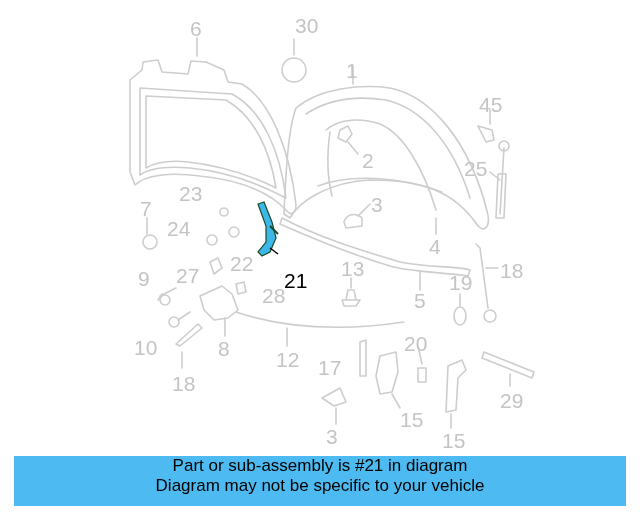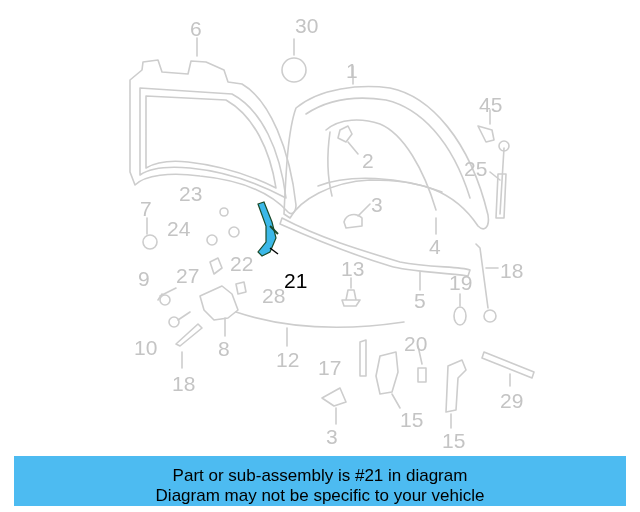--- a/index.html
+++ b/index.html
@@ -1,20 +1,20 @@
 <!DOCTYPE html>
 <html><head>
   <meta charset="utf-8">
   <style>
     html, body { margin: 0; padding: 0; background: #ffffff; }
     body { width: 640px; height: 512px; position: relative; overflow: hidden; font-family: "Liberation Sans", sans-serif; }
     #diagram { position: absolute; left: 0; top: 0; width: 640px; height: 455px; }
     .callout { position: absolute; color: #c4c4c4; font-size: 21px; line-height: 1; font-family: "Liberation Sans", sans-serif; }
     .callout.active { color: #000000; margin-top: 20px; }
-    #banner { position: absolute; left: 14px; top: 456px; width: 612px; height: 50px; background: #4dbbf1; display: flex; flex-direction: column; align-items: center; justify-content: flex-end; }
+    #banner { position: absolute; left: 14px; top: 456px; width: 612px; height: 50px; background: #4dbbf1; display: flex; flex-direction: column; align-items: center; justify-content: flex-start; }
     #banner div { font-size: 17px; line-height: 20px; color: #000; font-family: "Liberation Sans", sans-serif; }
   </style>
 </head>
 <body>
 
 <div id="diagram">
   <svg width="640" height="455" viewBox="0 0 640 455" xmlns="http://www.w3.org/2000/svg">
     <g fill="none" stroke="#cdcdcd" stroke-width="1.6" stroke-linejoin="round" stroke-linecap="round">
 
       <g>

